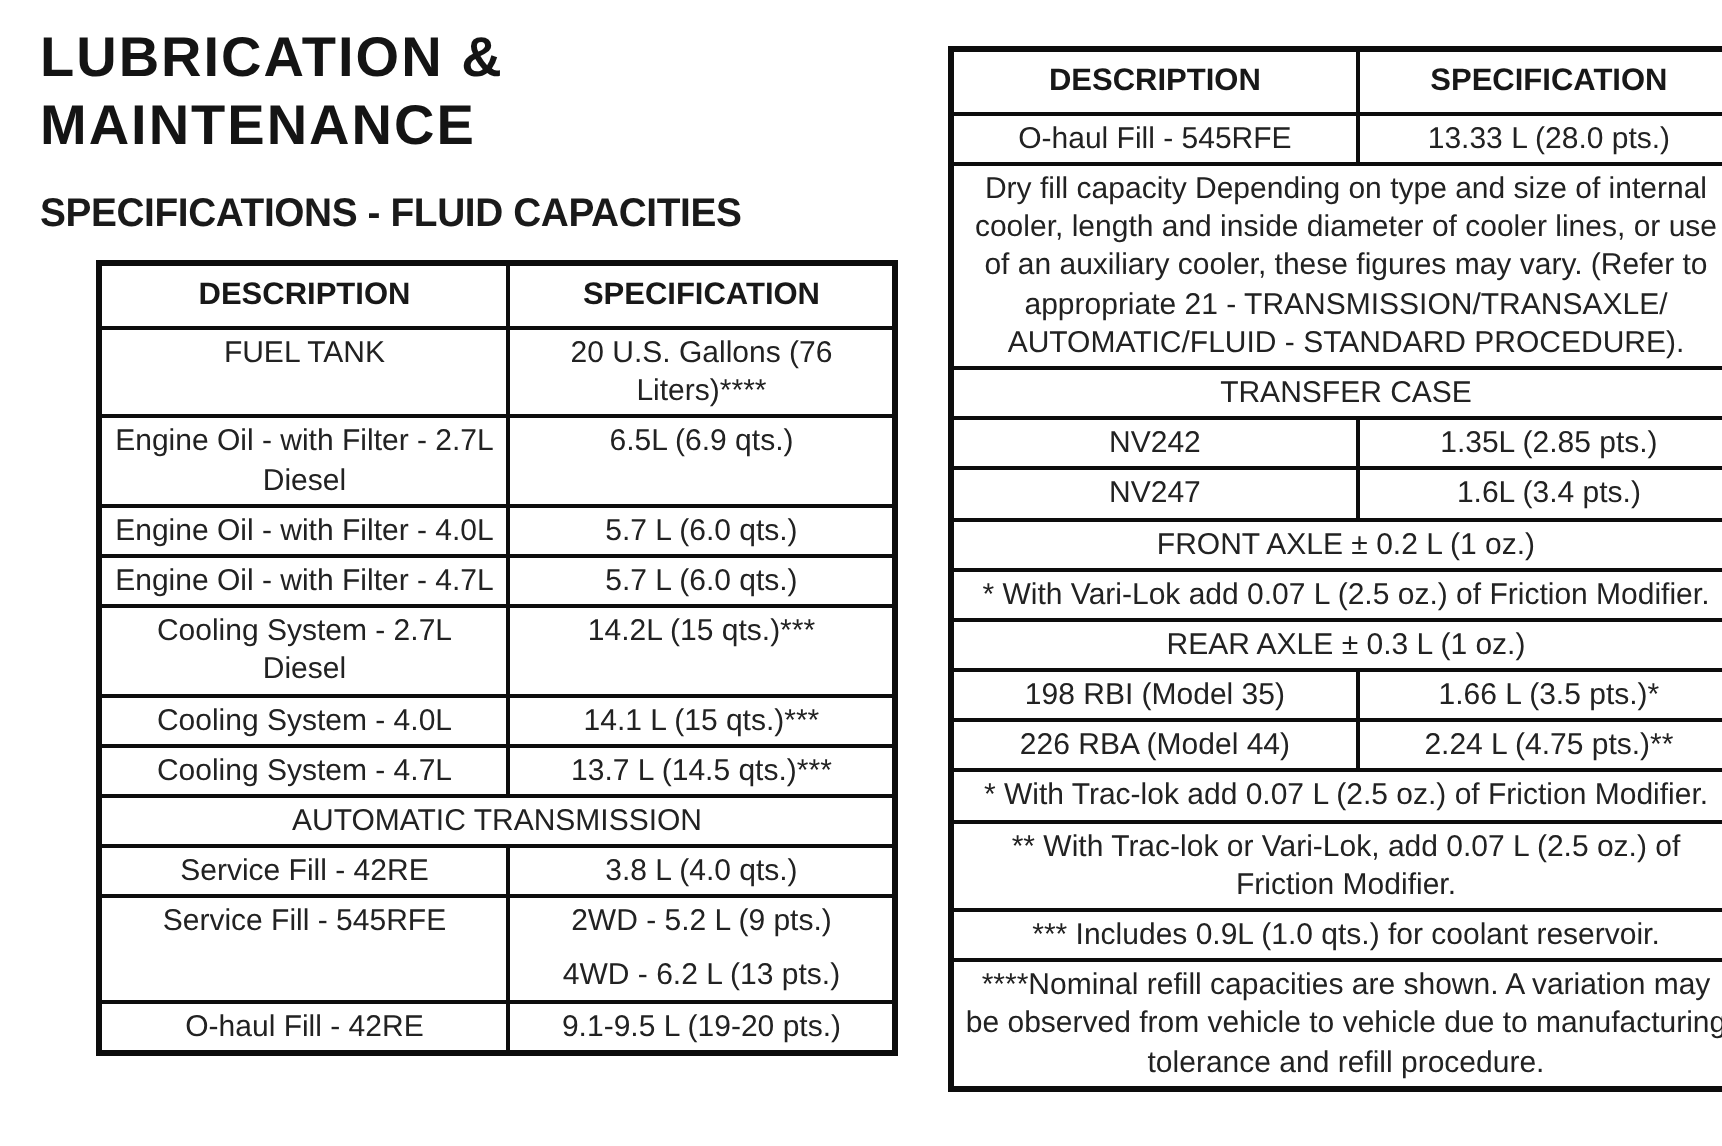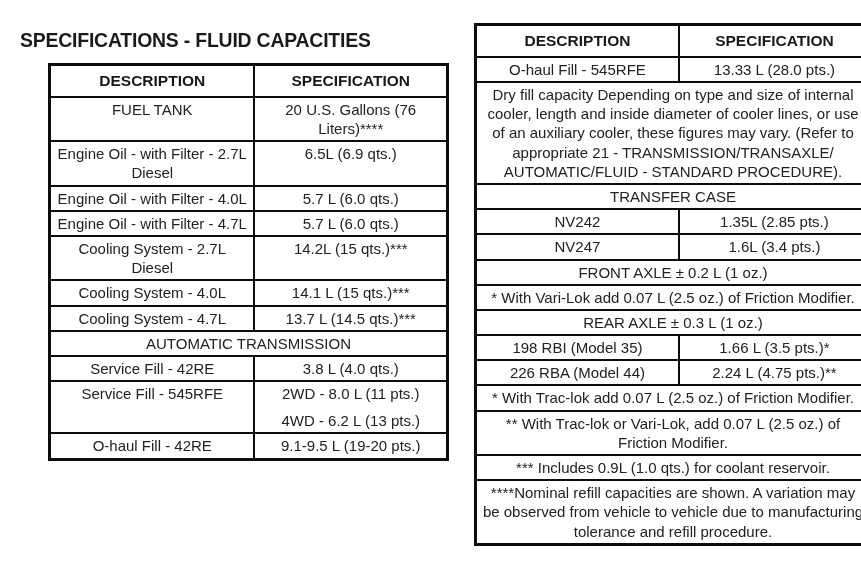--- a/index.html
+++ b/index.html
@@ -91,20 +91,24 @@
     padding: 3px 5px;
   }
   .spec-line-2 {
     margin-top: 8px;
   }
 </style>
 </head>
 <body>
 
 <div class="left-col">
+  <div class="page-title">
+    <div>LUBRICATION &amp;</div>
+    <div>MAINTENANCE</div>
+  </div>
   <div class="page-subtitle">SPECIFICATIONS - FLUID CAPACITIES</div>
 
   <table class="spec-table">
     <colgroup>
         <col style="width:51.5%">
         <col style="width:48.5%">
       </colgroup>
     <thead>
       <tr>
         <th>DESCRIPTION</th>
@@ -143,21 +147,21 @@
       <tr>
         <td class="section-cell" colspan="2">AUTOMATIC TRANSMISSION</td>
       </tr>
       <tr>
         <td>Service Fill - 42RE</td>
         <td>3.8 L (4.0 qts.)</td>
       </tr>
       <tr>
         <td>Service Fill - 545RFE</td>
         <td>
-          <div>2WD - 8.0 L (11 pts.)</div>
+          <div>2WD - 5.2 L (9 pts.)</div>
           <div class="spec-line-2">4WD - 6.2 L (13 pts.)</div>
         </td>
       </tr>
       <tr>
         <td>O-haul Fill - 42RE</td>
         <td>9.1-9.5 L (19-20 pts.)</td>
       </tr>
     </tbody>
   </table>
 </div>

